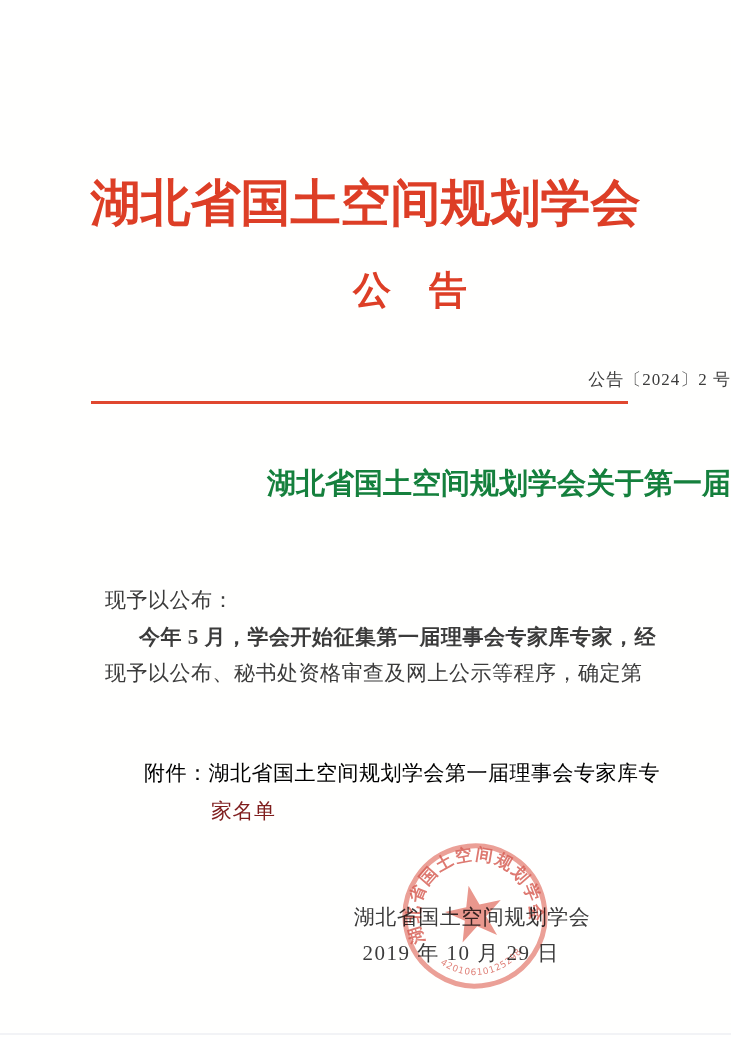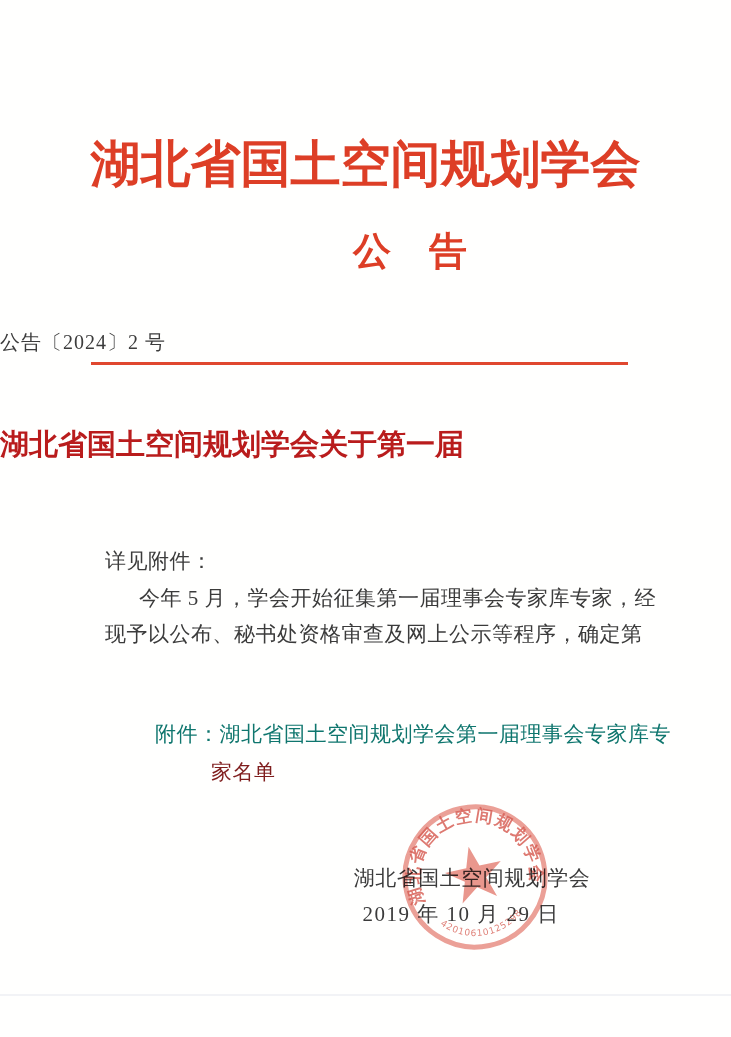--- a/index.html
+++ b/index.html
@@ -3,70 +3,70 @@
 <meta charset="utf-8">
 <style>
   html, body { margin: 0; padding: 0; }
   body {
     width: 731px; height: 1037px;
     background: #ffffff;
     position: relative;
     overflow: hidden;
     font-family: "Liberation Serif", "DejaVu Serif", serif;
   }
-  .page { position: absolute; inset: 0; background: #fffffe; }
+  .page { position: absolute; inset: 0; background: #fffffe; margin-top: 39px; }
 
   .org-title {
     position: absolute; top: 131px; left: 0; width: 731px;
     text-align: center;
     font-size: 50px; font-weight: bold;
     color: #dd3e26;
     letter-spacing: 0px;
     font-family: "Liberation Serif", "DejaVu Serif", serif;
   }
   .gonggao {
     position: absolute; top: 226px; left: 0; width: 730px;
     text-align: center;
     font-size: 38px; font-weight: bold;
     color: #dd3e26;
     font-family: "Liberation Serif", "DejaVu Serif", serif;
     padding-left: 45px;
   }
   .doc-number {
     position: absolute; top: 329px; left: 0; width: 731px;
-    text-align: left;
-    font-size: 20px;
+    text-align: right;
+    font-size: 17px;
     color: #3c3c3c;
     letter-spacing: 1px;
   }
   .red-rule {
     position: absolute; top: 362px; left: 91px;
     width: 537px; height: 3px;
     background: #e0472f;
   }
   .notice-heading {
     position: absolute; top: 424px; left: 0; width: 731px;
-    text-align: left;
+    text-align: right;
     font-size: 29px; font-weight: bold;
     line-height: 40px;
-    color: #b91c1c;
+    color: #15803d;
     font-family: "Liberation Serif", "DejaVu Serif", serif;
   }
   .body-block {
     position: absolute; top: 543px; left: 105px; width: 527px;
     font-size: 21px; line-height: 36.5px;
     color: #3b3b3b;
     letter-spacing: 0.5px;
   }
   .body-line { white-space: nowrap; }
-  .indent { text-indent: 34px; }
+  .indent { text-indent: 34px; font-weight: bold; }
 
   .attach-line1 {
-    position: absolute; top: 720px; left: 155px;
-    font-size: 21px; color: #0f766e; letter-spacing: 0.5px;
+    position: absolute; top: 720px; left: 144px;
+    font-size: 21px; color: #000000; letter-spacing: 0.5px;
     white-space: nowrap;
   }
   .attach-line2 {
     position: absolute; top: 758px; left: 211px;
     font-size: 21px; color: #7f1d1d; letter-spacing: 0.5px;
   }
   .signature {
     position: absolute; top: 864px; left: 472px;
     transform: translateX(-50%);
     font-size: 21px; color: #3b3b3b; letter-spacing: 0.5px;
@@ -116,21 +116,21 @@
 
   <div class="doc-number">公告〔2024〕2 号</div>
 
   <div class="red-rule"></div>
 
   <div class="notice-heading">
     <div>湖北省国土空间规划学会关于第一届</div>
   </div>
 
   <div class="body-block">
-    <div class="body-line">详见附件：</div>
+    <div class="body-line">现予以公布：</div>
     <div class="body-line indent">今年 5 月，学会开始征集第一届理事会专家库专家，经</div>
     <div class="body-line">现予以公布、秘书处资格审查及网上公示等程序，确定第</div>
   </div>
 
   <div class="attach-line1"><span>附件：</span><span>湖北省国土空间规划学会第一届理事会专家库专</span></div>
   <div class="attach-line2">家名单</div>
 
   <div class="signature">湖北省国土空间规划学会</div>
   <div class="date-line">2019 年 10 月 29 日</div>
 

